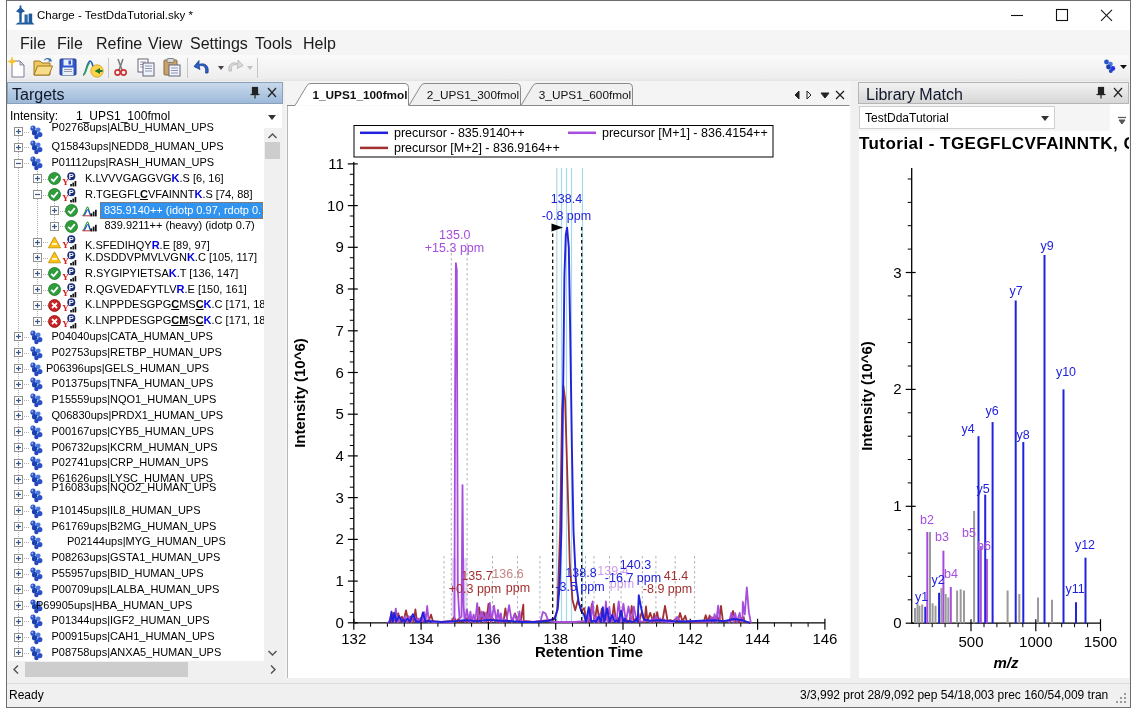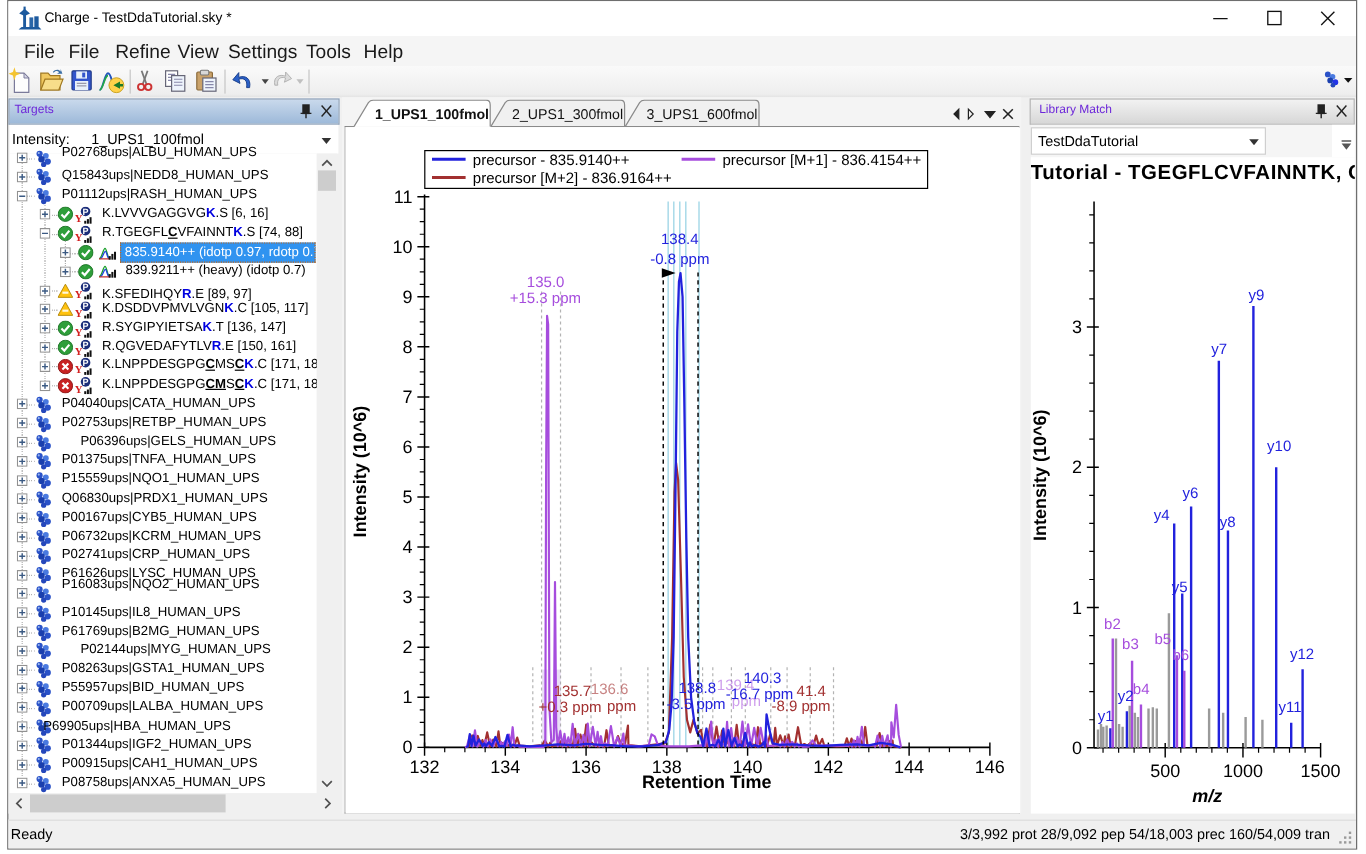--- a/index.html
+++ b/index.html
@@ -5,21 +5,21 @@
 body{position:relative}
 .abs{position:absolute}
 .win{position:absolute;left:6px;top:0;width:1125px;height:708px;border:1px solid #6e6e6e;background:#f0f0f0}
 .titlebar{position:absolute;left:7px;top:1px;width:1123px;height:29px;background:#fff}
 .title-txt{position:absolute;left:37px;top:9px;font-size:11.5px;color:#000}
 .menubar{position:absolute;left:7px;top:30px;width:1123px;height:25px;background:#f5f5f5}
 .menubar span{position:absolute;top:5px;font-size:16px;color:#1a1a1a}
 .toolbar{position:absolute;left:7px;top:55px;width:1123px;height:26px;background:linear-gradient(180deg,#fafafa,#eeeeee 90%,#e3e3e3)}
 .tbsep{position:absolute;top:3px;width:1px;height:20px;background:#c6c6c6}
 .statusbar{position:absolute;left:7px;top:683px;width:1123px;height:24px;background:#f0f0f0;font-size:12px;color:#000}
-.panelhdr{font-size:10px;color:#6d28d9}
+.panelhdr{font-size:16px;color:#0f172a}
 .tree-row{position:absolute;white-space:nowrap;font-size:11px;color:#000}
 .k{color:#0000e0;font-weight:bold}
 .um{text-decoration:underline;font-weight:bold}
 </style></head><body>
 <div class="win"></div>
 <div class="titlebar"></div>
 <svg class="abs" style="left:15px;top:5px" width="20" height="21" viewBox="0 0 20 21">
 <g fill="#1d5a9e" stroke="none">
 <rect x="4.6" y="0.5" width="1.8" height="3.5"></rect>
 <path d="M5.5 2.2 L10 6.2 L5.5 8.4 L1 6.2 Z"></path>
@@ -427,21 +427,21 @@
 <svg class="abs" style="left:29px;top:361.5px" width="15" height="15" viewBox="0 0 15 15">
     <g>
       <circle cx="4" cy="3.2" r="2.6" fill="#2a52c8"></circle>
       <circle cx="9.2" cy="4.8" r="2.4" fill="#4a7ae0"></circle>
     <circle cx="5.6" cy="7.8" r="2.7" fill="#1a3fae"></circle>
       <circle cx="10.8" cy="9.6" r="2.6" fill="#2a52c8"></circle>
     <circle cx="7.4" cy="12" r="2.2" fill="#2547bb"></circle>
       <circle cx="3.3" cy="2.5" r="0.9" fill="#9ab8f0"></circle>
     </g>
   </svg>
-<div class="tree-row" style="left:67px;top:361.5px">P06396ups|GELS_HUMAN_UPS</div>
+<div class="tree-row" style="left:46px;top:361.5px">P06396ups|GELS_HUMAN_UPS</div>
 <div class="abs" style="left:22px;top:384.3px;width:7px;height:1px;background-image:repeating-linear-gradient(90deg,#b0b0b0 0 1px,transparent 1px 2px)"></div>
 <svg class="abs" style="left:14px;top:379.8px" width="9" height="9" viewBox="0 0 9 9">
     <rect x="0.5" y="0.5" width="8" height="8" fill="#fff" stroke="#919191"></rect>
     <line x1="2" y1="4.5" x2="7" y2="4.5" stroke="#3b5a83" stroke-width="1.2"></line>
     <line x1="4.5" y1="2" x2="4.5" y2="7" stroke="#3b5a83" stroke-width="1.2"></line>
   </svg>
 <svg class="abs" style="left:29px;top:377.3px" width="15" height="15" viewBox="0 0 15 15">
     <g>
       <circle cx="4" cy="3.2" r="2.6" fill="#2a52c8"></circle>
       <circle cx="9.2" cy="4.8" r="2.4" fill="#4a7ae0"></circle>

